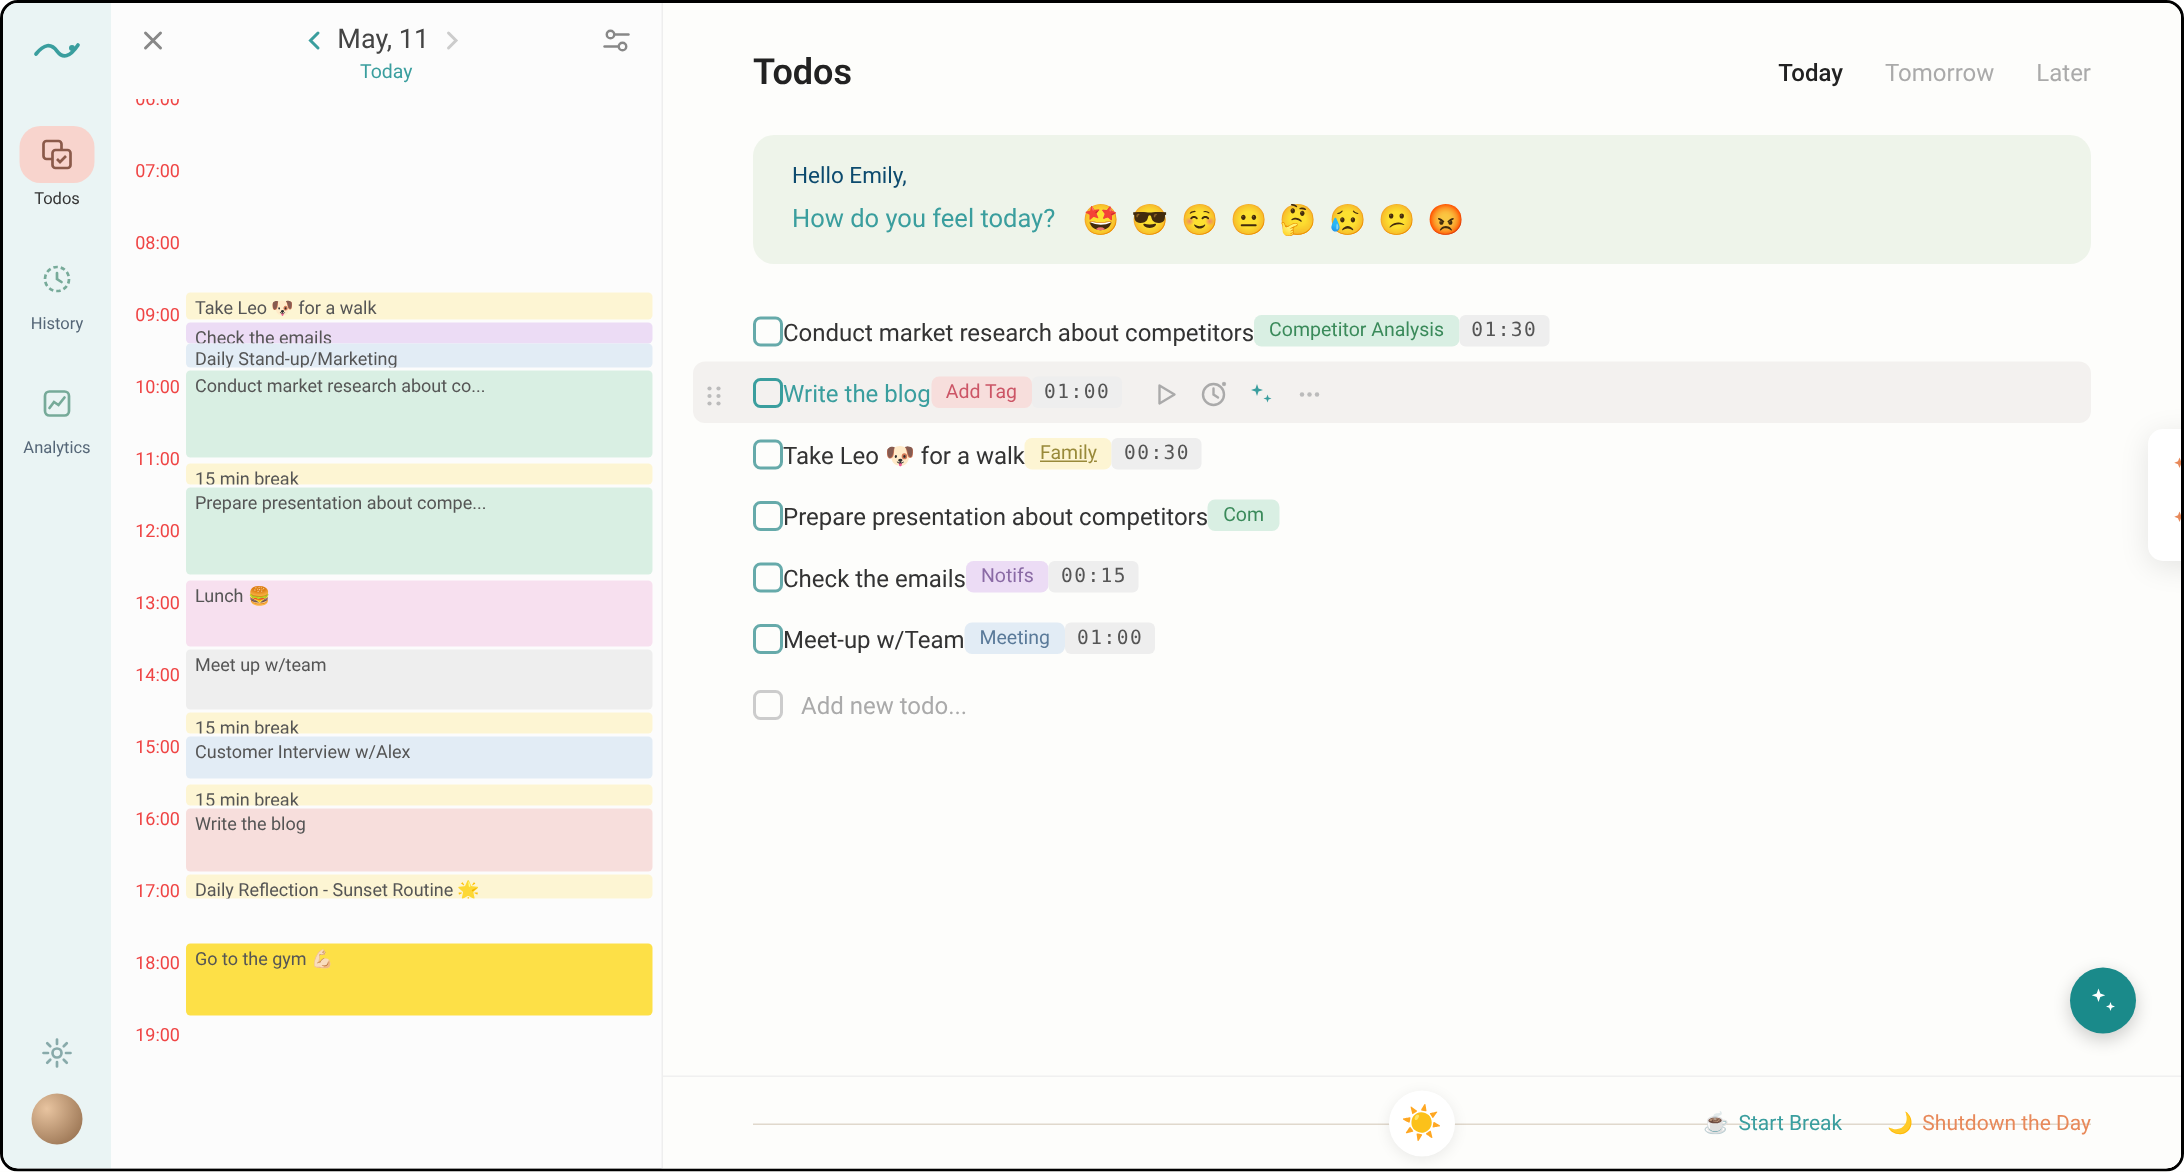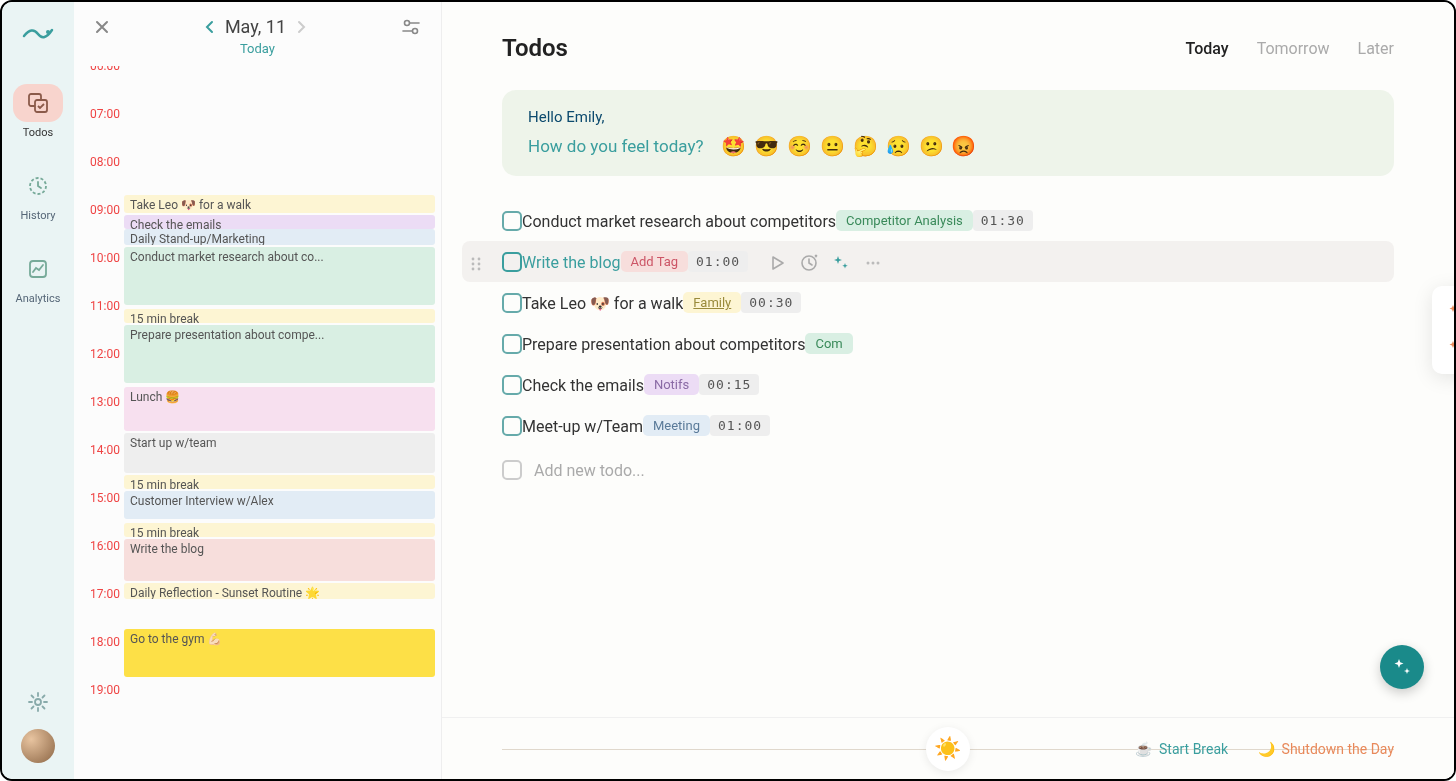--- a/index.html
+++ b/index.html
@@ -193,21 +193,21 @@
           <span class="hour-label">11:00</span>
         <div class="event ev-yellow" style="top:2px;height:14px">15 min break</div>
         <div class="event ev-green" style="top:18px;height:58px">Prepare presentation about compe...</div>
       </div>
       <div class="hour-row">
           <span class="hour-label">12:00</span>
         </div>
       <div class="hour-row">
           <span class="hour-label">13:00</span>
         <div class="event ev-pink" style="top:-16px;height:44px">Lunch 🍔</div>
-        <div class="event ev-gray" style="top:30px;height:40px">Start up w/team</div>
+        <div class="event ev-gray" style="top:30px;height:40px">Meet up w/team</div>
       </div>
       <div class="hour-row">
           <span class="hour-label">14:00</span>
         <div class="event ev-yellow" style="top:24px;height:14px">15 min break</div>
         <div class="event ev-blue" style="top:40px;height:28px">Customer Interview w/Alex</div>
       </div>
       <div class="hour-row">
           <span class="hour-label">15:00</span>
         <div class="event ev-yellow" style="top:24px;height:14px">15 min break</div>
         <div class="event ev-red" style="top:40px;height:42px">Write the blog</div>

